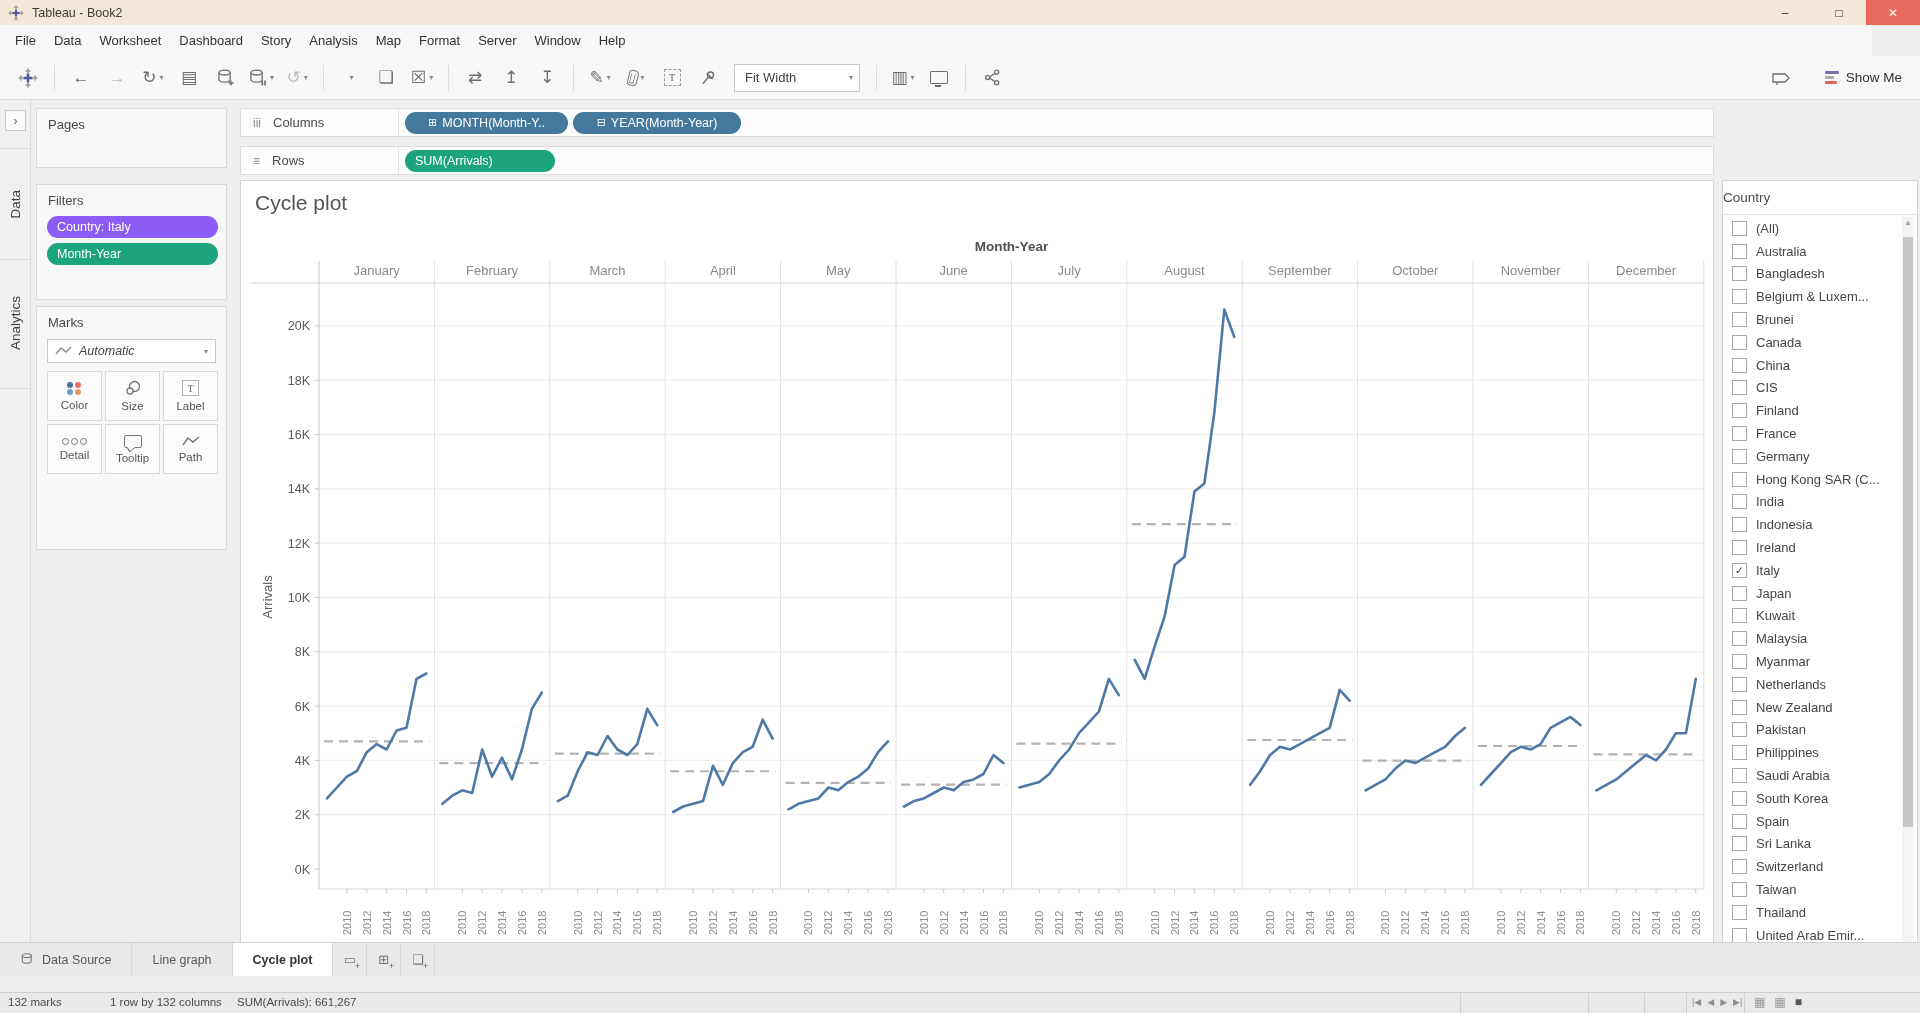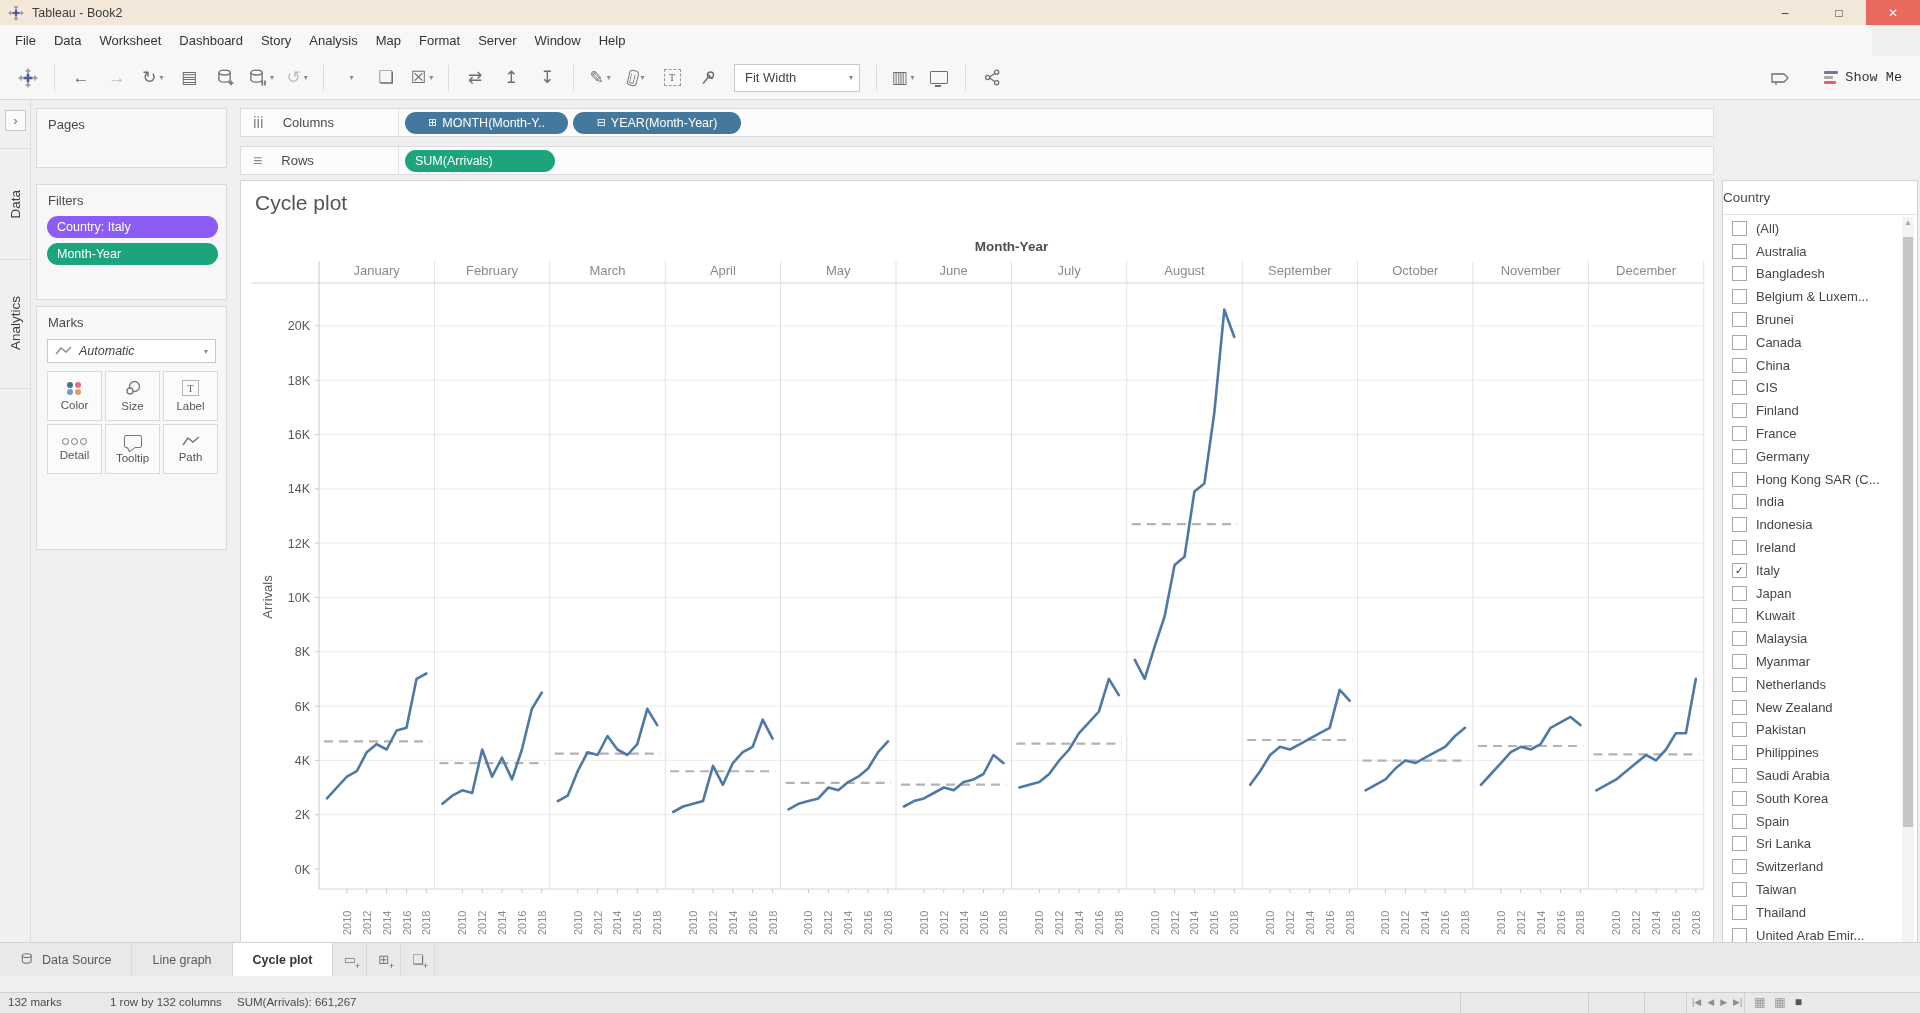--- a/index.html
+++ b/index.html
@@ -24,21 +24,21 @@
            border-bottom:1px solid #d9d9d9;display:flex;align-items:center;box-sizing:border-box;padding-left:10px;}
   .tb-btn{display:flex;align-items:center;justify-content:center;min-width:26px;height:30px;
           margin:0 5px;color:#6e6e6e;font-size:17px;cursor:pointer;position:relative;}
   .tb-btn .glyph{line-height:1;}
   .tb-btn.disabled{color:#bdbdbd;}
   .tb-sep{width:1px;height:26px;background:#dcdcdc;margin:0 8px;}
   .caret{font-size:8px;color:#8a8a8a;margin-left:3px;}
   .fit-select{display:flex;align-items:center;height:26px;background:#fff;border:1px solid #c9c9c9;
               margin:0 8px;padding:0 6px 0 10px;font-size:13px;color:#444;min-width:108px;cursor:pointer;}
   .fit-select .caret{margin-left:auto;padding-left:14px;}
-  .toolbar-right{margin-left:auto;display:flex;align-items:center;margin-right:18px;font-family:Liberation Mono, monospace;}
+  .toolbar-right{margin-left:auto;display:flex;align-items:center;margin-right:18px;}
   .showme{display:flex;align-items:center;font-size:13.5px;color:#333;margin-left:26px;cursor:pointer;}
   .showme-bars{display:flex;flex-direction:column;gap:2px;margin-right:7px;}
   .showme-bars i{height:3px;border-radius:1px;display:block;}
   .textbox-icon{width:15px;height:15px;border:1px dashed #9a9a9a;font-size:10px;display:flex;
                 align-items:center;justify-content:center;color:#666;font-family:"Liberation Serif",serif;}
   .screen-icon{width:16px;height:11px;border:1.4px solid #6e6e6e;border-radius:1px;position:relative;}
   .screen-icon:after{content:"";position:absolute;left:4px;bottom:-4px;width:6px;height:2px;background:#6e6e6e;}
   .paperclip-icon{width:8px;height:14px;border:1.4px solid #787878;border-radius:4px;transform:rotate(14deg);
                   position:relative;background:transparent;}
   .paperclip-icon:after{content:"";position:absolute;left:1.2px;top:3px;width:2.6px;height:9px;
@@ -79,21 +79,21 @@
   .icon-tooltip{width:16px;height:11px;border:1.4px solid #777;border-radius:2px;position:relative;}
   .icon-tooltip:after{content:"";position:absolute;left:3px;bottom:-4px;width:5px;height:5px;background:#f7f7f7;
                       border-right:1.4px solid #777;border-bottom:1.4px solid #777;transform:skewX(-20deg) rotate(45deg);}
   
   .shelf-row{position:absolute;left:240px;width:1474px;height:29px;background:#fcfcfc;border:1px solid #dcdcdc;
              box-sizing:border-box;display:flex;align-items:center;}
   #shelf-columns{top:8px;}
   #shelf-rows{top:46px;}
   .shelf-label{width:158px;display:flex;align-items:center;padding-left:12px;box-sizing:border-box;
                border-right:1px solid #e3e3e3;height:100%;}
-  .shelf-label .sicon{color:#8a8a8a;font-size:16px;margin-right:19px;}
+  .shelf-label .sicon{color:#8a8a8a;font-size:12px;margin-right:12px;}
   .shelf-label .stext{font-size:13px;color:#4a4a4a;}
   .shelf-pills{display:flex;gap:5px;margin-left:6px;}
   .sheet{position:absolute;left:240px;top:80px;width:1474px;height:775px;background:#fff;
          border:1px solid #d4d4d4;box-sizing:border-box;}
   .sheet-title{position:absolute;left:14px;top:10px;font-size:21px;color:#545454;}
   #cycle-plot{position:absolute;left:1px;top:52px;}
   
   .right-card{position:absolute;left:1722px;top:80px;width:196px;height:775px;background:#fff;
               border:1px solid #d4d4d4;box-sizing:border-box;}
   .rp-header{height:33px;border-bottom:1px solid #e2e2e2;display:flex;align-items:center;

